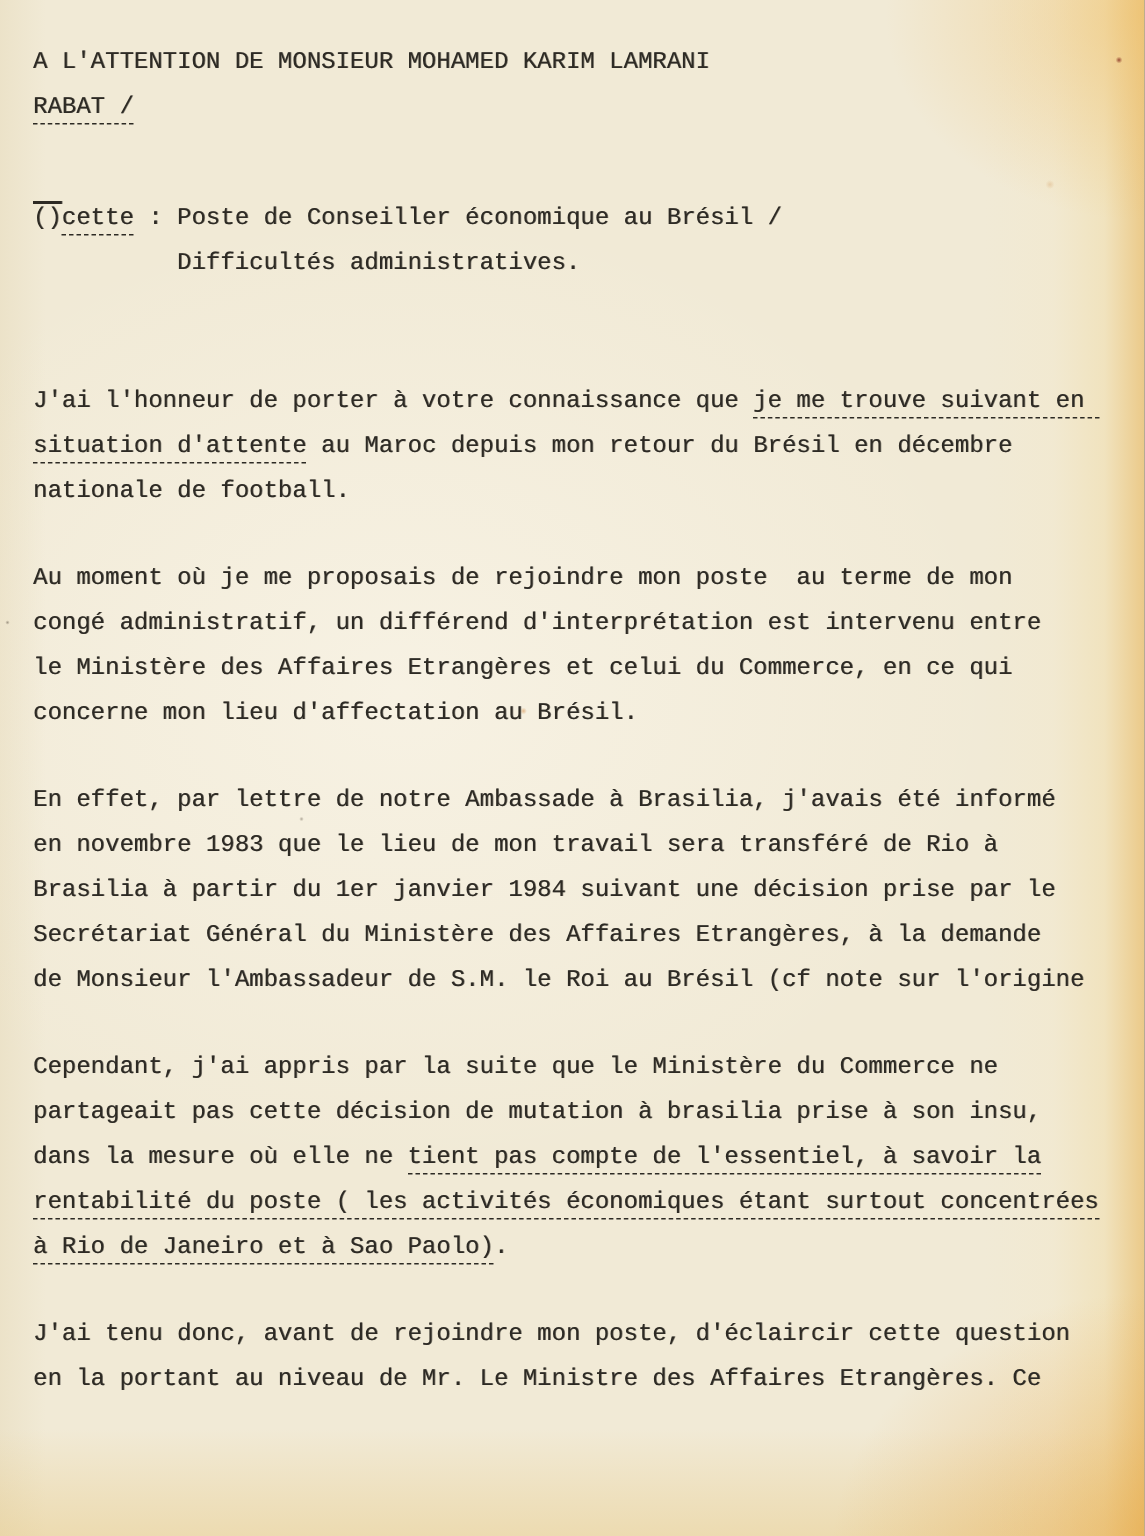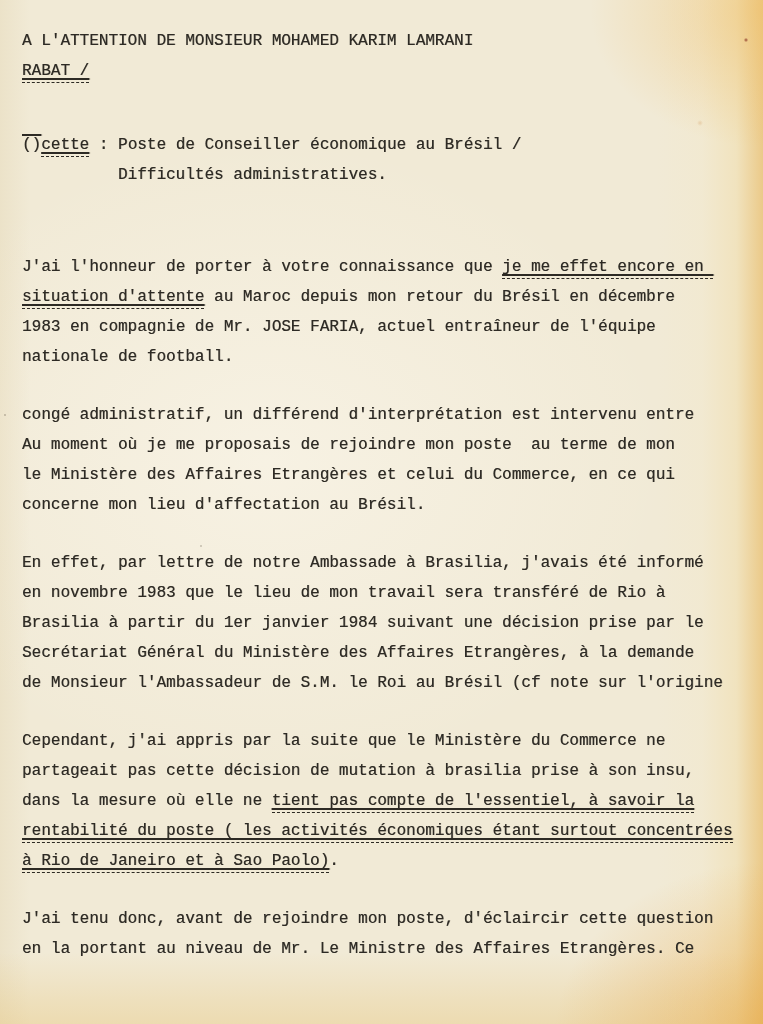--- a/index.html
+++ b/index.html
@@ -24,21 +24,20 @@
       linear-gradient(to top, rgba(230,196,120,.4) 0, rgba(230,196,120,0) 7%),
       linear-gradient(to right, rgba(222,206,165,.28) 0, rgba(222,206,165,0) 4%),
       radial-gradient(ellipse 500px 400px at 35% 45%, rgba(252,248,238,.55), rgba(252,248,238,0) 80%),
       #f1ead6;
     text-shadow:0.5px 0 0 rgba(45,42,36,.55);
   }
   .content{position:absolute;top:26px;left:22px;right:12px;}
   .line{height:30px;line-height:30px;white-space:pre;}
   
   .uu{
-    text-decoration:underline;
     text-decoration-thickness:1.6px;
     text-underline-offset:3px;
     border-bottom:1.6px dashed currentColor;
     padding-bottom:2px;
   }
   .overbar{
     text-decoration:overline;
     text-decoration-thickness:1.6px;
   }
   .subject{margin-top:44px;}
@@ -57,28 +56,27 @@
       <div class="line"><span class="uu">RABAT /</span></div>
     </div>
 
     <div class="subject">
       <div class="line"><span class="overbar">()</span><span class="uu">cette</span><span> : </span><span>Poste de Conseiller économique au Brésil /</span></div>
       <div class="line indent"><span>Difficultés administratives.</span></div>
     </div>
 
     <div class="letter-body">
         <div class="para">
-          <div class="line"><span>J'ai l'honneur de porter à votre connaissance que </span><span class="uu">je me effet encore en </span></div>
+          <div class="line"><span>J'ai l'honneur de porter à votre connaissance que </span><span class="uu">je me trouve suivant en </span></div>
           <div class="line"><span class="uu">situation d'attente</span><span> au Maroc depuis mon retour du Brésil en décembre</span></div>
-          <div class="line"><span>1983 en compagnie de Mr. JOSE FARIA, actuel entraîneur de l'équipe</span></div>
           <div class="line"><span>nationale de football.</span></div>
         </div>
         <div class="para">
+          <div class="line"><span>Au moment où je me proposais de rejoindre mon poste  au terme de mon</span></div>
           <div class="line"><span>congé administratif, un différend d'interprétation est intervenu entre</span></div>
-          <div class="line"><span>Au moment où je me proposais de rejoindre mon poste  au terme de mon</span></div>
           <div class="line"><span>le Ministère des Affaires Etrangères et celui du Commerce, en ce qui</span></div>
           <div class="line"><span>concerne mon lieu d'affectation au Brésil.</span></div>
         </div>
         <div class="para">
           <div class="line"><span>En effet, par lettre de notre Ambassade à Brasilia, j'avais été informé</span></div>
           <div class="line"><span>en novembre 1983 que le lieu de mon travail sera transféré de Rio à</span></div>
           <div class="line"><span>Brasilia à partir du 1er janvier 1984 suivant une décision prise par le</span></div>
           <div class="line"><span>Secrétariat Général du Ministère des Affaires Etrangères, à la demande</span></div>
           <div class="line"><span>de Monsieur l'Ambassadeur de S.M. le Roi au Brésil (cf note sur l'origine</span></div>
         </div>

